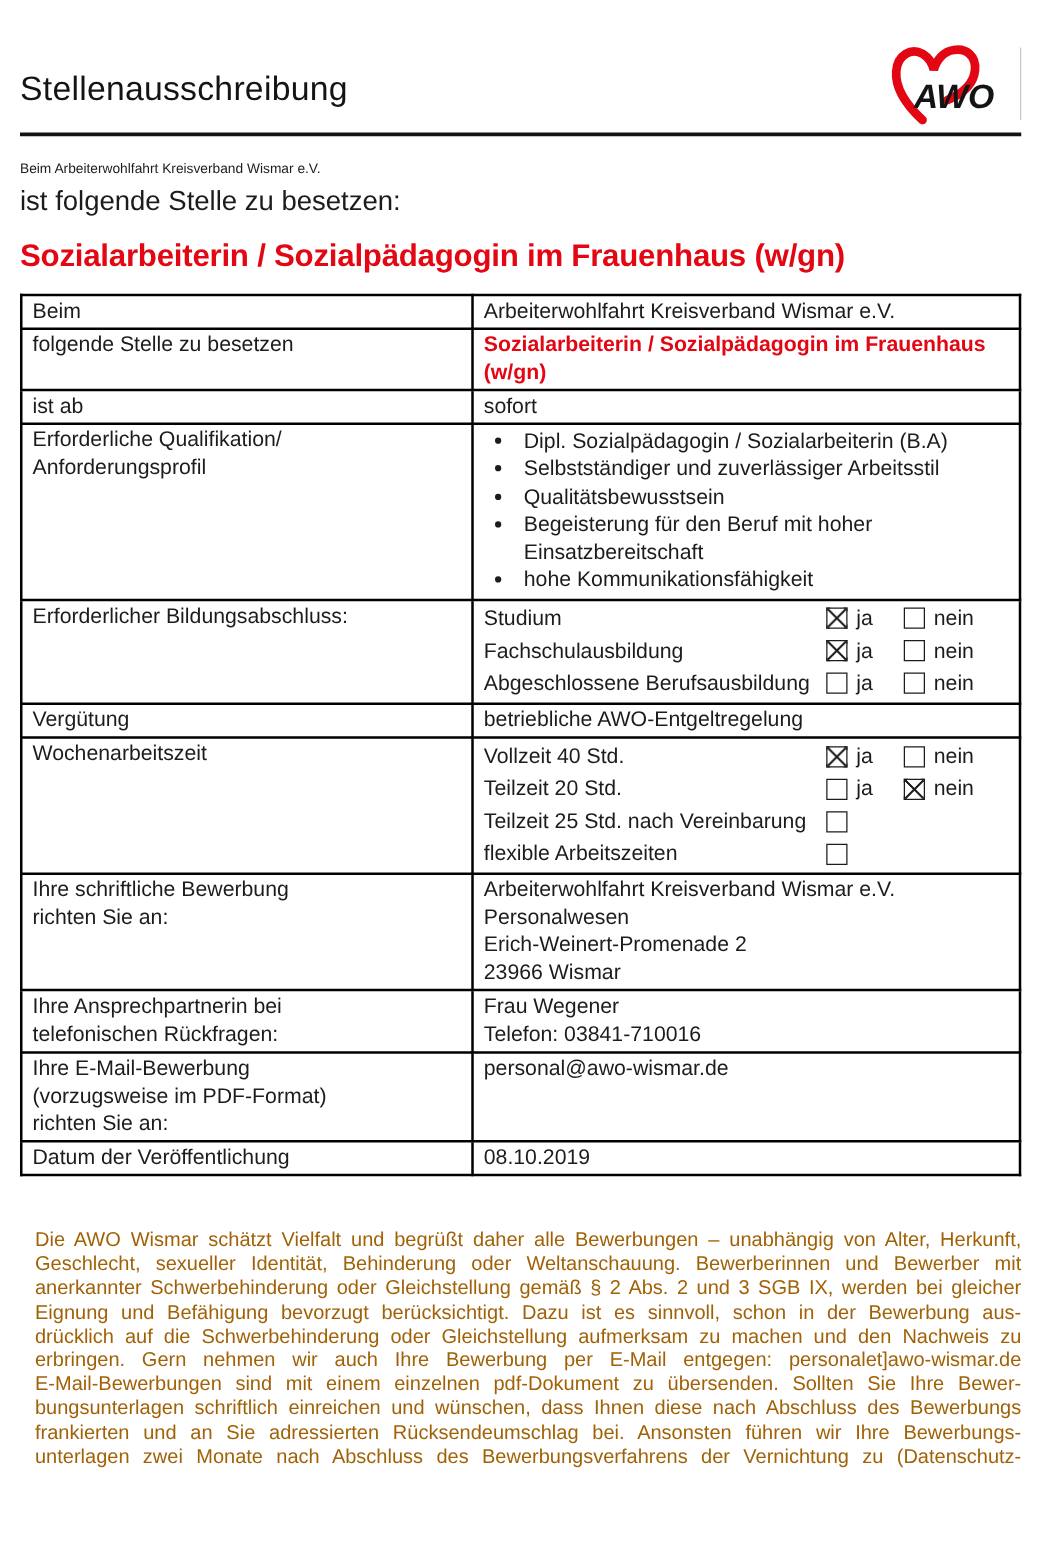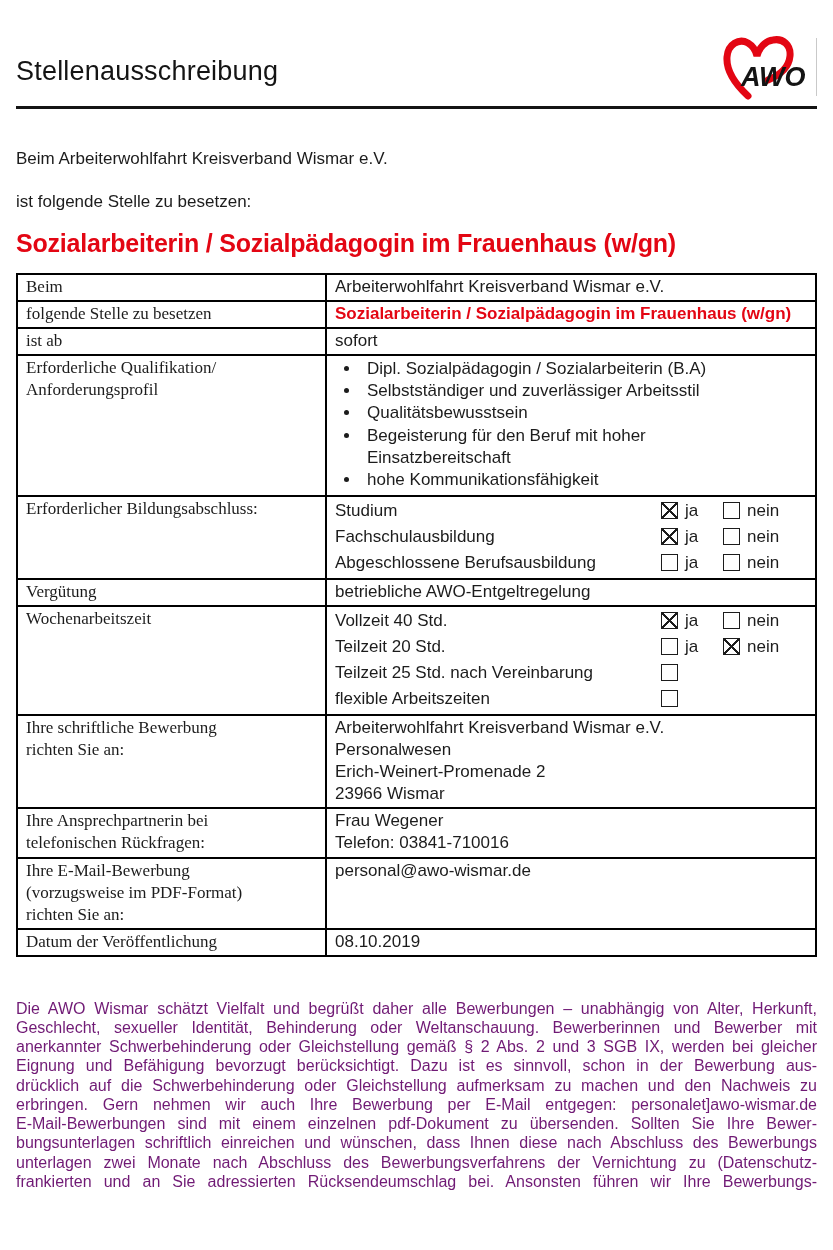--- a/index.html
+++ b/index.html
@@ -8,61 +8,61 @@
     height:1250px;
     font-family:"Liberation Sans", sans-serif;
     color:#1c1c1c;
     overflow:hidden;
   }
   .page { padding:28px 16px 0 16px; }
 
   
   .header { display:flex; justify-content:space-between; align-items:flex-start; height:72px; }
   .doc-title { font-size:27px; font-weight:400; color:#141414; margin-top:28px; letter-spacing:0.2px; }
-  .logo { display:flex; align-items:center; gap:8px; margin-top:2px; }
+  .logo { display:flex; align-items:center; gap:18px; margin-top:2px; }
   .logo-divider { width:1px; height:58px; background:#c9c9c9; }
   .org { font-size:19px; color:#3d3d3d; line-height:25px; font-weight:400; }
   .rule { height:3px; background:#141414; margin-top:6px; }
 
   
-  .intro-1 { font-size:17px; margin-top:40px; }
-  .intro-2 { font-size:17px; margin-top:23px; }
+  .intro-1 { font-size:11px; margin-top:20px; }
+  .intro-2 { font-size:22px; margin-top:7px; }
   .headline { font-size:25px; font-weight:bold; color:#e30613; margin-top:17px; letter-spacing:-0.2px; }
 
   
   table.jobtable { width:100%; border-collapse:collapse; table-layout:fixed; margin-top:15px; }
   table.jobtable td {
     border:2px solid #000;
     font-size:17px;
     line-height:1.3;
     padding:1px 8px 2px 8px;
     vertical-align:top;
   }
-  td.col-label { width:309px;font-family:Liberation Serif, serif; }
+  td.col-label { width:361px; }
   .red-bold { color:#e30613; font-weight:bold; }
 
   ul.bullets { list-style:disc; padding-left:26px; margin:1px 0 2px 0; }
   ul.bullets li { max-width:372px; padding-left:6px; }
 
   .cbrow { display:grid; grid-template-columns:1fr 62px 84px; align-items:center; min-height:26px; }
   .cbgroup { display:flex; align-items:center; gap:7px; }
   .checkbox {
     width:17px; height:17px; flex:0 0 17px;
     border:1.7px solid #1c1c1c;
     display:inline-block; background:#fff;
   }
   .checkbox.checked {
     background-image:
       linear-gradient(45deg,  transparent calc(50% - 1px), #1c1c1c calc(50% - 1px), #1c1c1c calc(50% + 1px), transparent calc(50% + 1px)),
       linear-gradient(135deg, transparent calc(50% - 1px), #1c1c1c calc(50% - 1px), #1c1c1c calc(50% + 1px), transparent calc(50% + 1px));
   }
   .cblabel { font-size:17px; }
 
   
-  .footer { margin-top:42px; font-size:16px; line-height:19.2px; color:#701a75; }
+  .footer { margin-top:42px; font-size:16px; line-height:19.2px; color:#a16207;margin-left:12px; }
   .footer-line { text-align:justify; text-align-last:justify; white-space:normal; }
   .footer-line.last { text-align-last:left; }
 </style>
 </head>
 <body>
 
 <div class="page">
 
   <div class="header">
     <div class="doc-title">Stellenausschreibung</div>
@@ -231,17 +231,17 @@
 
   <div class="footer">
     <div class="footer-line">Die AWO Wismar schätzt Vielfalt und begrüßt daher alle Bewerbungen – unabhängig von Alter, Herkunft,</div>
     <div class="footer-line">Geschlecht, sexueller Identität, Behinderung oder Weltanschauung. Bewerberinnen und Bewerber mit</div>
     <div class="footer-line">anerkannter Schwerbehinderung oder Gleichstellung gemäß § 2 Abs. 2 und 3 SGB IX, werden bei gleicher</div>
     <div class="footer-line">Eignung und Befähigung bevorzugt berücksichtigt. Dazu ist es sinnvoll, schon in der Bewerbung aus-</div>
     <div class="footer-line">drücklich auf die Schwerbehinderung oder Gleichstellung aufmerksam zu machen und den Nachweis zu</div>
     <div class="footer-line">erbringen. Gern nehmen wir auch Ihre Bewerbung per E-Mail entgegen: personalet]awo-wismar.de</div>
     <div class="footer-line">E-Mail-Bewerbungen sind mit einem einzelnen pdf-Dokument zu übersenden. Sollten Sie Ihre Bewer-</div>
     <div class="footer-line">bungsunterlagen schriftlich einreichen und wünschen, dass Ihnen diese nach Abschluss des Bewerbungs</div>
+    <div class="footer-line">frankierten und an Sie adressierten Rücksendeumschlag bei. Ansonsten führen wir Ihre Bewerbungs-</div>
     <div class="footer-line">unterlagen zwei Monate nach Abschluss des Bewerbungsverfahrens der Vernichtung zu (Datenschutz-</div>
-    <div class="footer-line">frankierten und an Sie adressierten Rücksendeumschlag bei. Ansonsten führen wir Ihre Bewerbungs-</div>
   </div>
 
 </div>
 
 </body></html>

